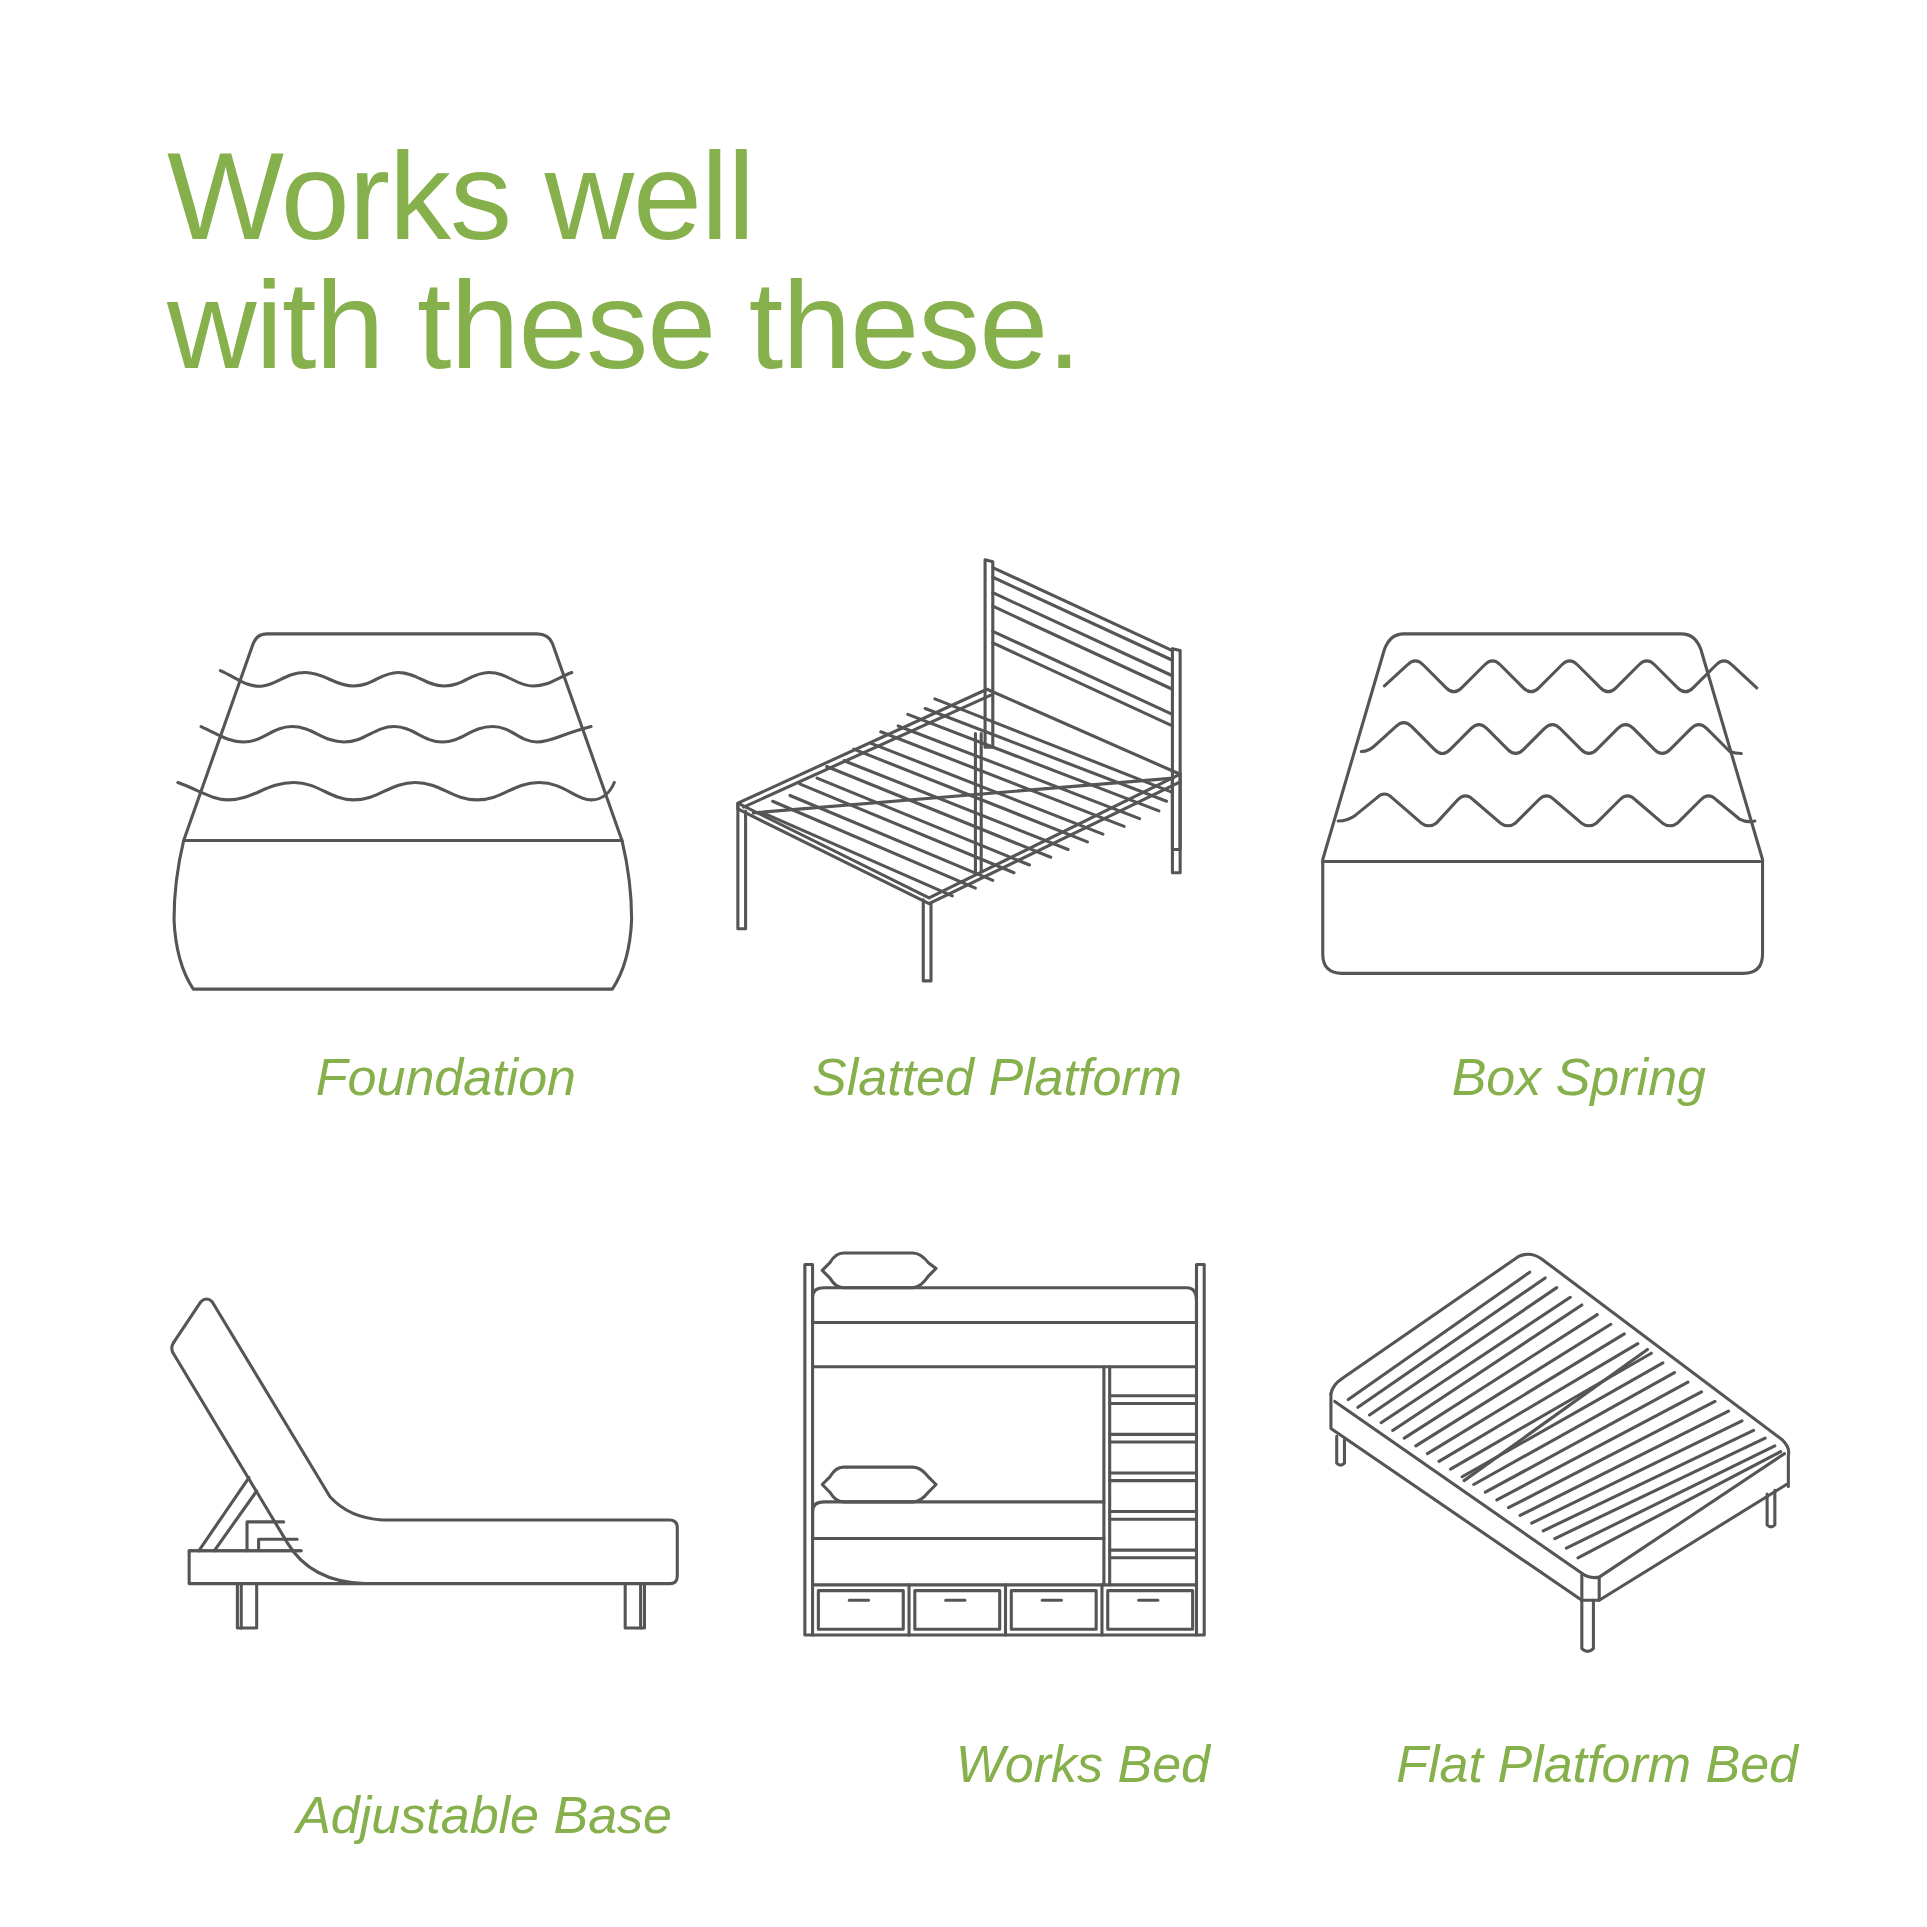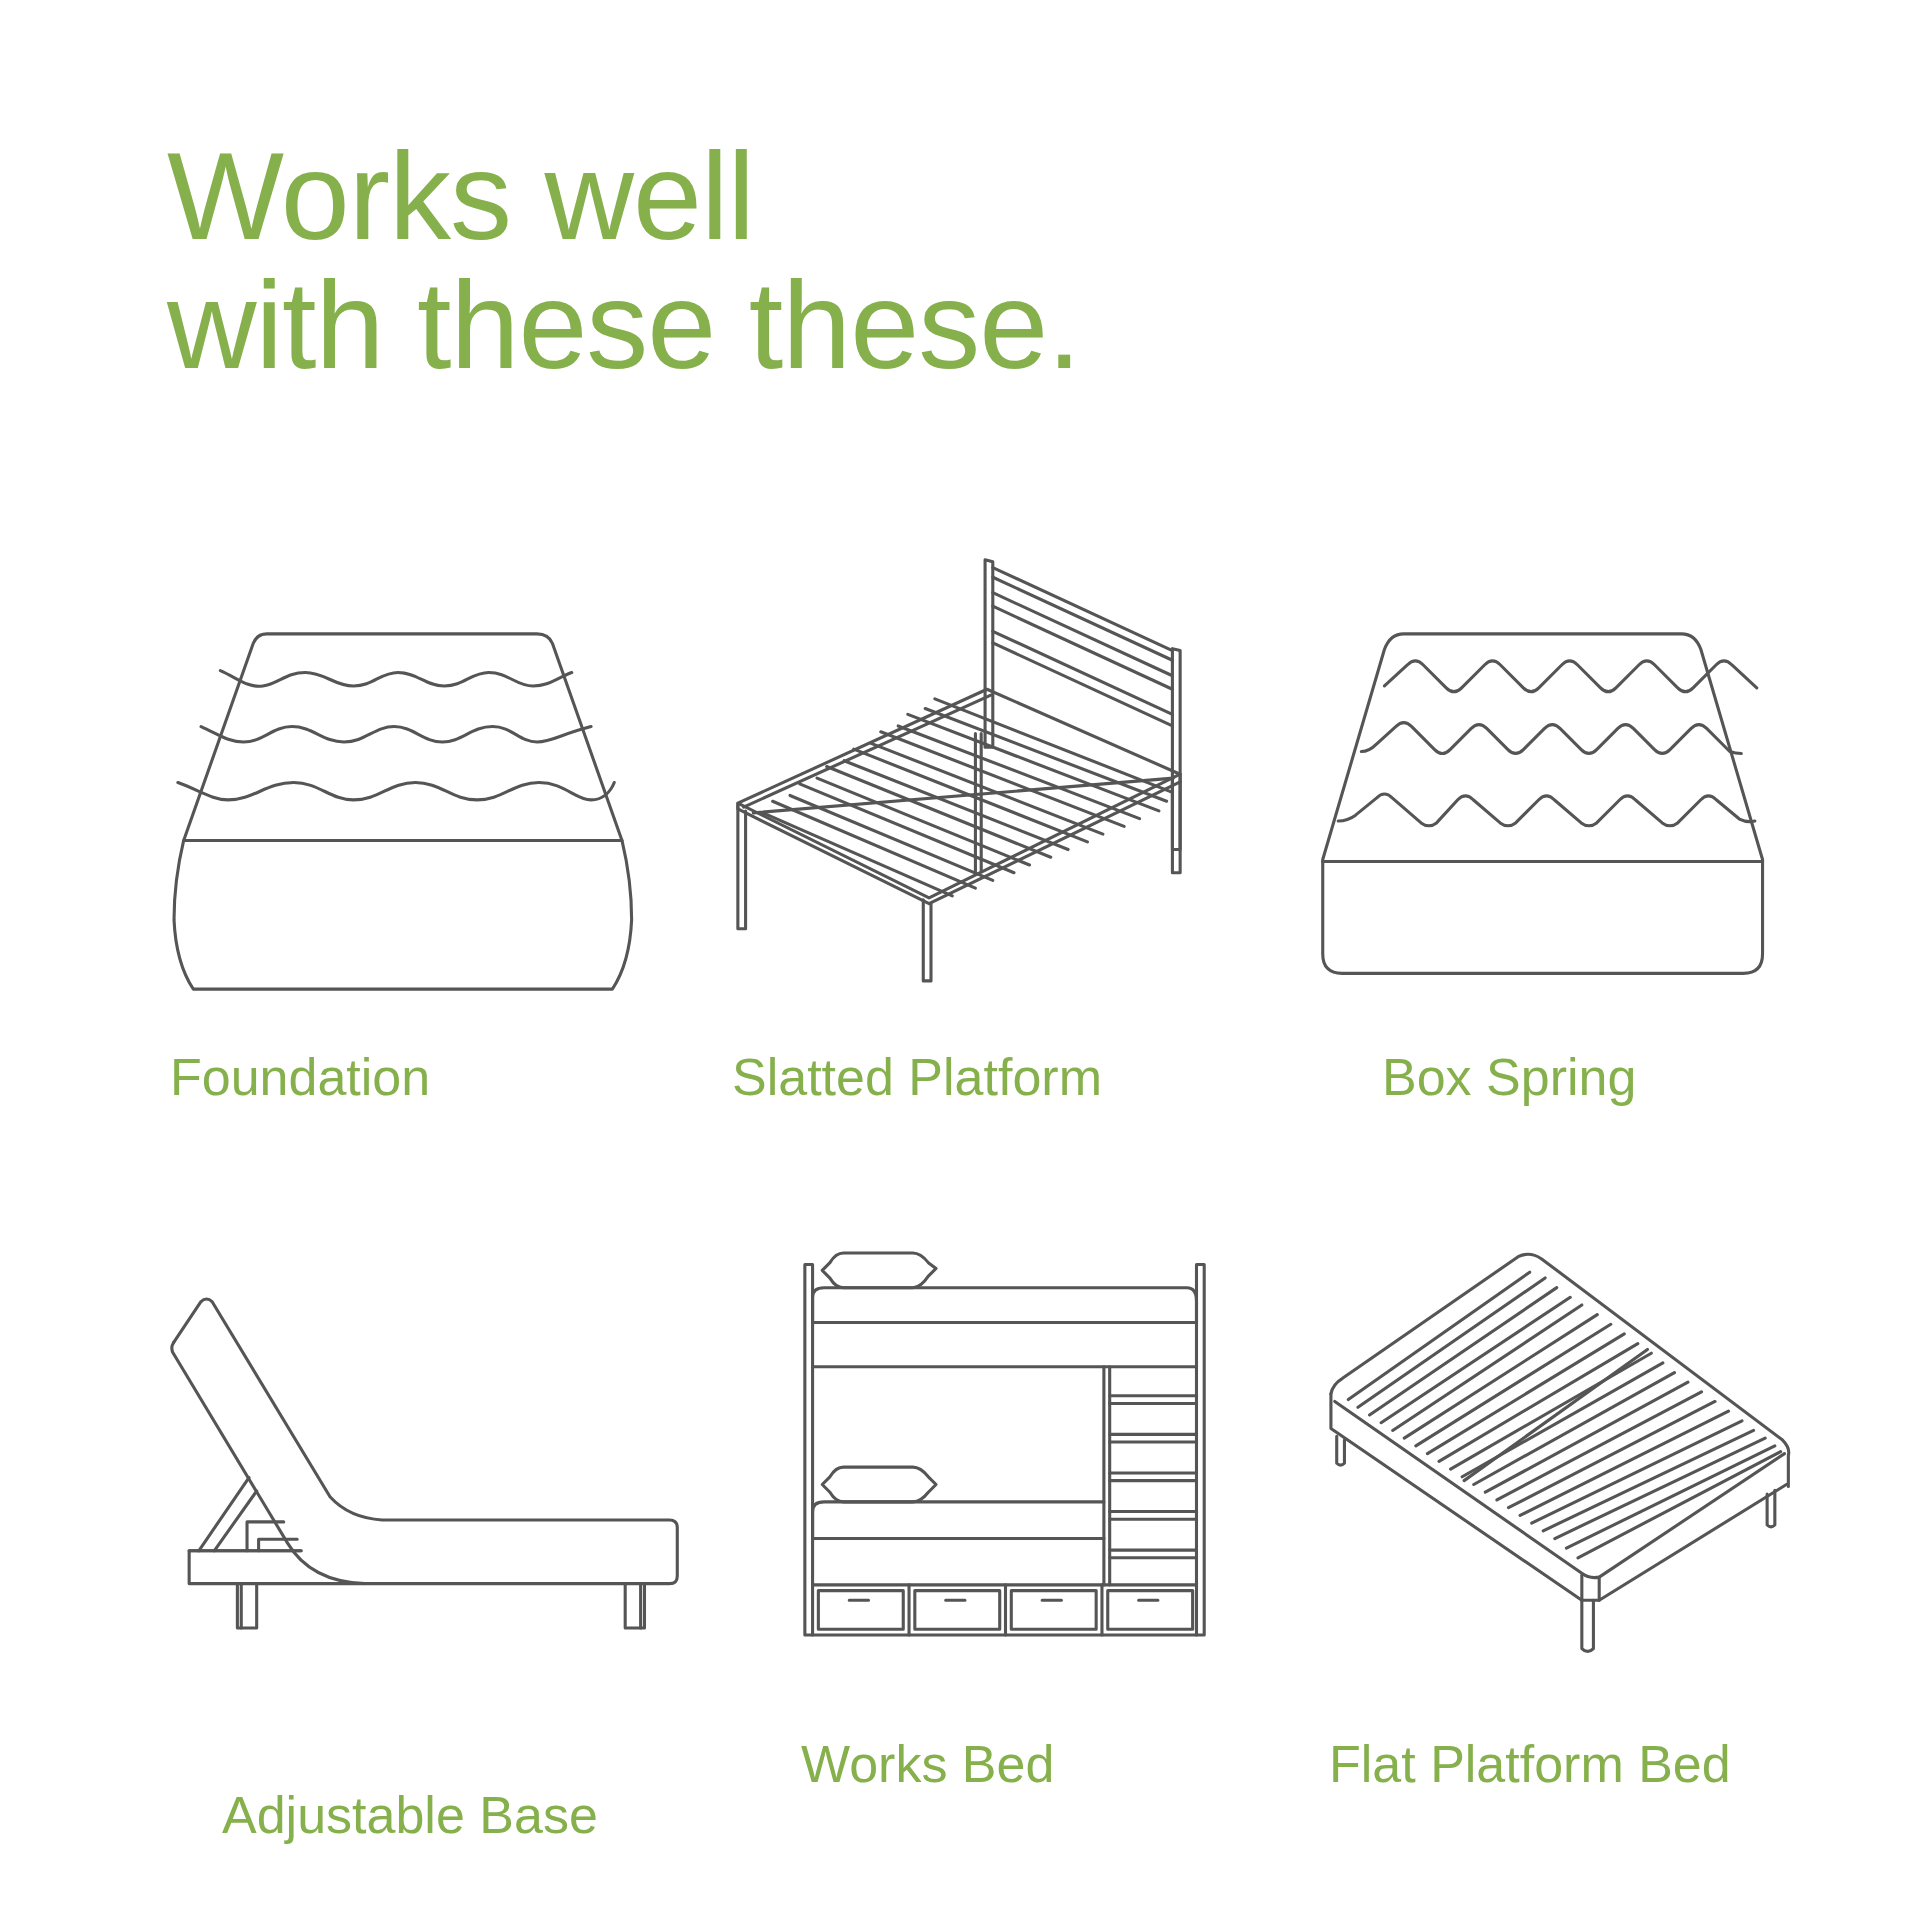--- a/index.html
+++ b/index.html
@@ -2,21 +2,21 @@
 <html style="--accent: #86b04c;"><head>
 <meta charset="utf-8">
 <style>
   html,body{margin:0;padding:0;background:#ffffff;}
   body{width:1927px;height:1927px;position:relative;overflow:hidden;font-family:"Liberation Sans","DejaVu Sans",sans-serif;}
   .title{position:absolute;left:159px;top:124px;color:var(--accent);font-size:124px;line-height:129px;font-weight:400;letter-spacing:-1px;margin:8px;}
   .title span{display:block;}
   .icon{position:absolute;}
   .icon svg{width:100%;height:100%;overflow:visible;}
   .icon svg *{fill:none;stroke:#555;stroke-width:3.2;stroke-linejoin:round;stroke-linecap:round;}
-  .label{position:absolute;color:var(--accent);font-size:52px;line-height:58px;white-space:nowrap;text-align:left;}
+  .label{position:absolute;color:var(--accent);font-size:52px;line-height:58px;white-space:nowrap;text-align:right;font-style:italic;}
 </style>
 </head>
 <body>
 
 <h1 class="title">
   <span>Works well</span>
   <span>with these these.</span>
 </h1>
 
 <div class="icon" style="left:170px;top:630px;width:456px;height:363px;">
@@ -75,21 +75,21 @@
 
 <div class="icon" style="left:1315px;top:630px;width:463px;height:353px;">
   <svg viewBox="0 0 480 366">
     <path d="M104 4 H 380 Q 394 4 400 20 L 464 238 V 336 Q 464 356 444 356 H 28 Q 8 356 8 336 V 238 L 72 20 Q 78 4 92 4 Z"></path>
     <line x1="8" y1="240" x2="464" y2="240"></line>
     <path d="M72 58 L 96 36 Q 104 28 112 36 L 136 60 Q 144 68 152 60 L 176 36 Q 184 28 192 36 L 216 60 Q 224 68 232 60 L 256 36 Q 264 28 272 36 L 296 60 Q 304 68 312 60 L 336 36 Q 344 28 352 36 L 376 60 Q 384 68 392 60 L 416 36 Q 424 28 432 36 L 458 60"></path>
     <path d="M48 126 Q 56 126 64 118 L 84 100 Q 92 92 100 100 L 124 124 Q 132 132 140 124 L 162 102 Q 170 94 178 102 L 200 124 Q 208 132 216 124 L 238 102 Q 246 94 254 102 L 276 124 Q 284 132 292 124 L 314 102 Q 322 94 330 102 L 352 124 Q 360 132 368 124 L 390 102 Q 398 94 406 102 L 430 126 Q 436 128 442 128"></path>
     <path d="M24 198 Q 34 198 42 192 L 64 174 Q 72 166 80 174 L 110 200 Q 118 206 126 200 L 148 176 Q 156 168 164 176 L 192 200 Q 200 206 208 200 L 232 176 Q 240 168 248 176 L 276 200 Q 284 206 292 200 L 316 176 Q 324 168 332 176 L 360 200 Q 368 206 376 200 L 400 176 Q 408 168 416 176 L 440 196 Q 448 200 456 198"></path>
   </svg>
 </div>
-<div class="label" style="left:1382px;width:463px;top:1048px;">Box Spring</div>
+<div class="label" style="left:1243px;width:463px;top:1048px;">Box Spring</div>
 
 <div class="icon" style="left:166px;top:1294px;width:519px;height:340px;">
   <svg viewBox="0 0 538 352">
     <path d="M8 50 L 36 8 Q 42 2 48 8 L 170 210 Q 190 232 224 234 H 522 Q 530 234 530 242 V 292 Q 530 300 522 300 H 206"></path>
     <path d="M8 50 Q 4 56 8 62 L 126 258 Q 150 298 206 300 H 24 V 266 H 140"></path>
     <line x1="24" y1="266" x2="140" y2="266"></line>
     <path d="M34 266 L 86 190"></path>
     <path d="M50 266 L 94 204"></path>
     <path d="M84 266 V 236 H 122"></path>
     <path d="M96 266 V 254 H 136"></path>

